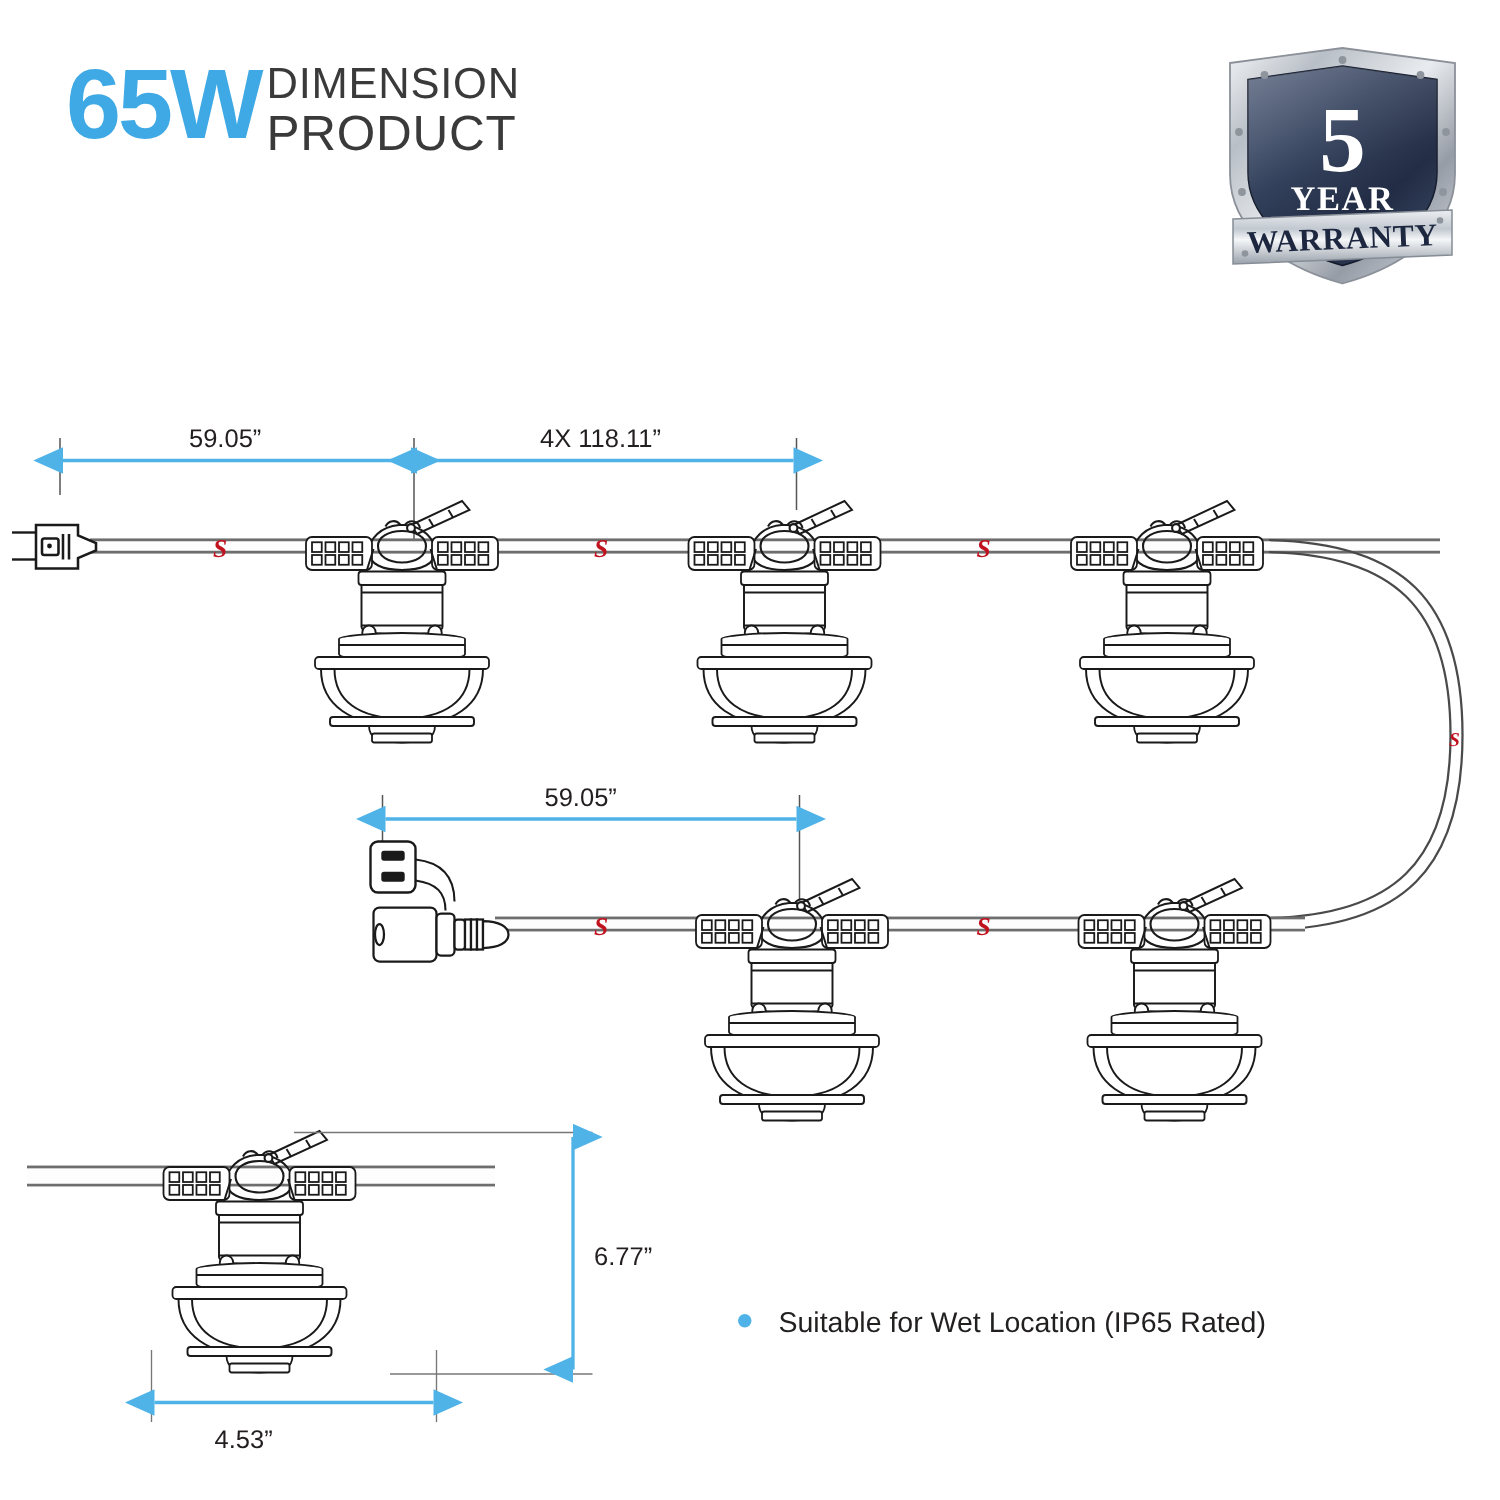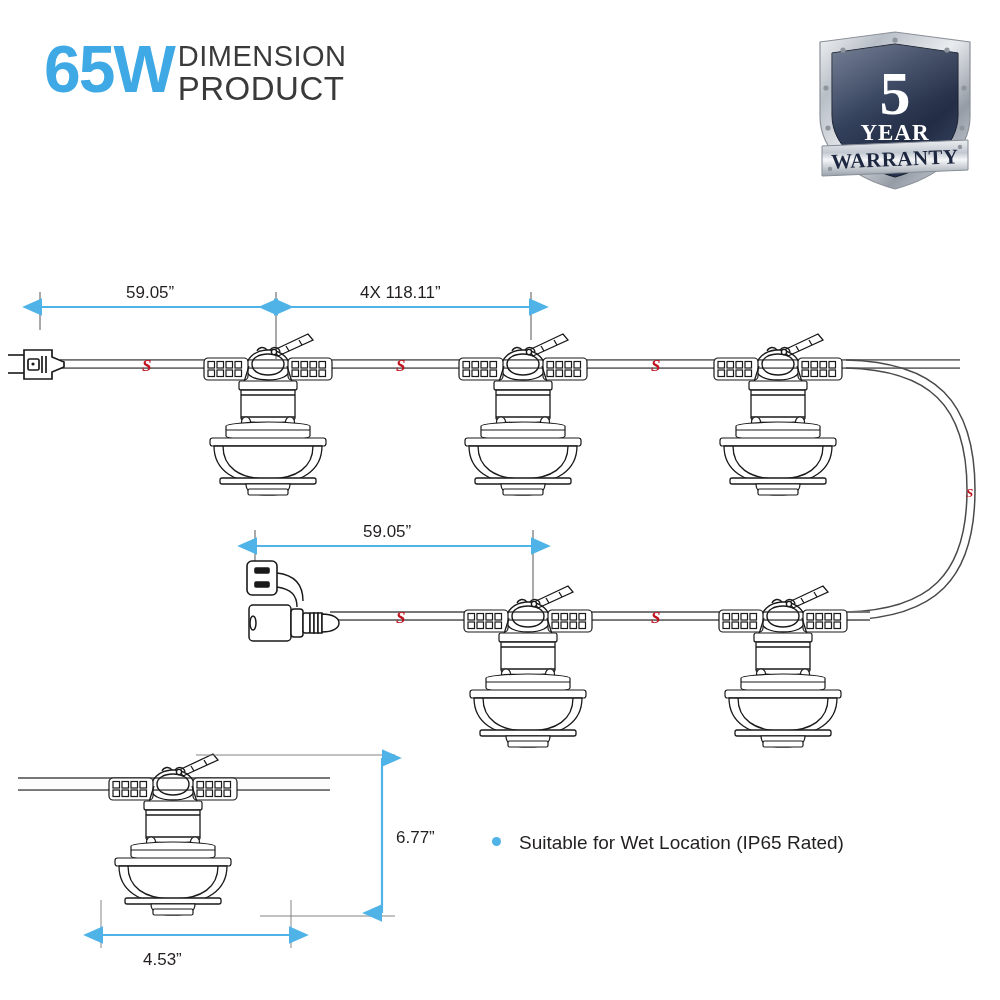--- a/index.html
+++ b/index.html
@@ -32,21 +32,21 @@
     white-space:nowrap;
   }
 
   
   #bullets{position:absolute;left:492px;top:832px;}
   .bullet-row{display:flex;align-items:baseline;margin-bottom:19px;}
   .bdot{
     width:9px;height:9px;border-radius:50%;background:#4FB3E8;
     flex:0 0 auto;margin-right:18px;position:relative;top:-3px;
   }
-  .btext{font-size:19px;color:#221f1f;line-height:22px;white-space:nowrap;}
+  .btext{font-size:19px;color:#221f1f;line-height:22px;white-space:nowrap;margin-top:40px;}
 </style>
 </head>
 <body>
 
 <div id="stage">
 
   <div id="header">
     <div id="watt">65W</div>
     <div id="titleblock">
       <div id="t2">DIMENSION</div>

